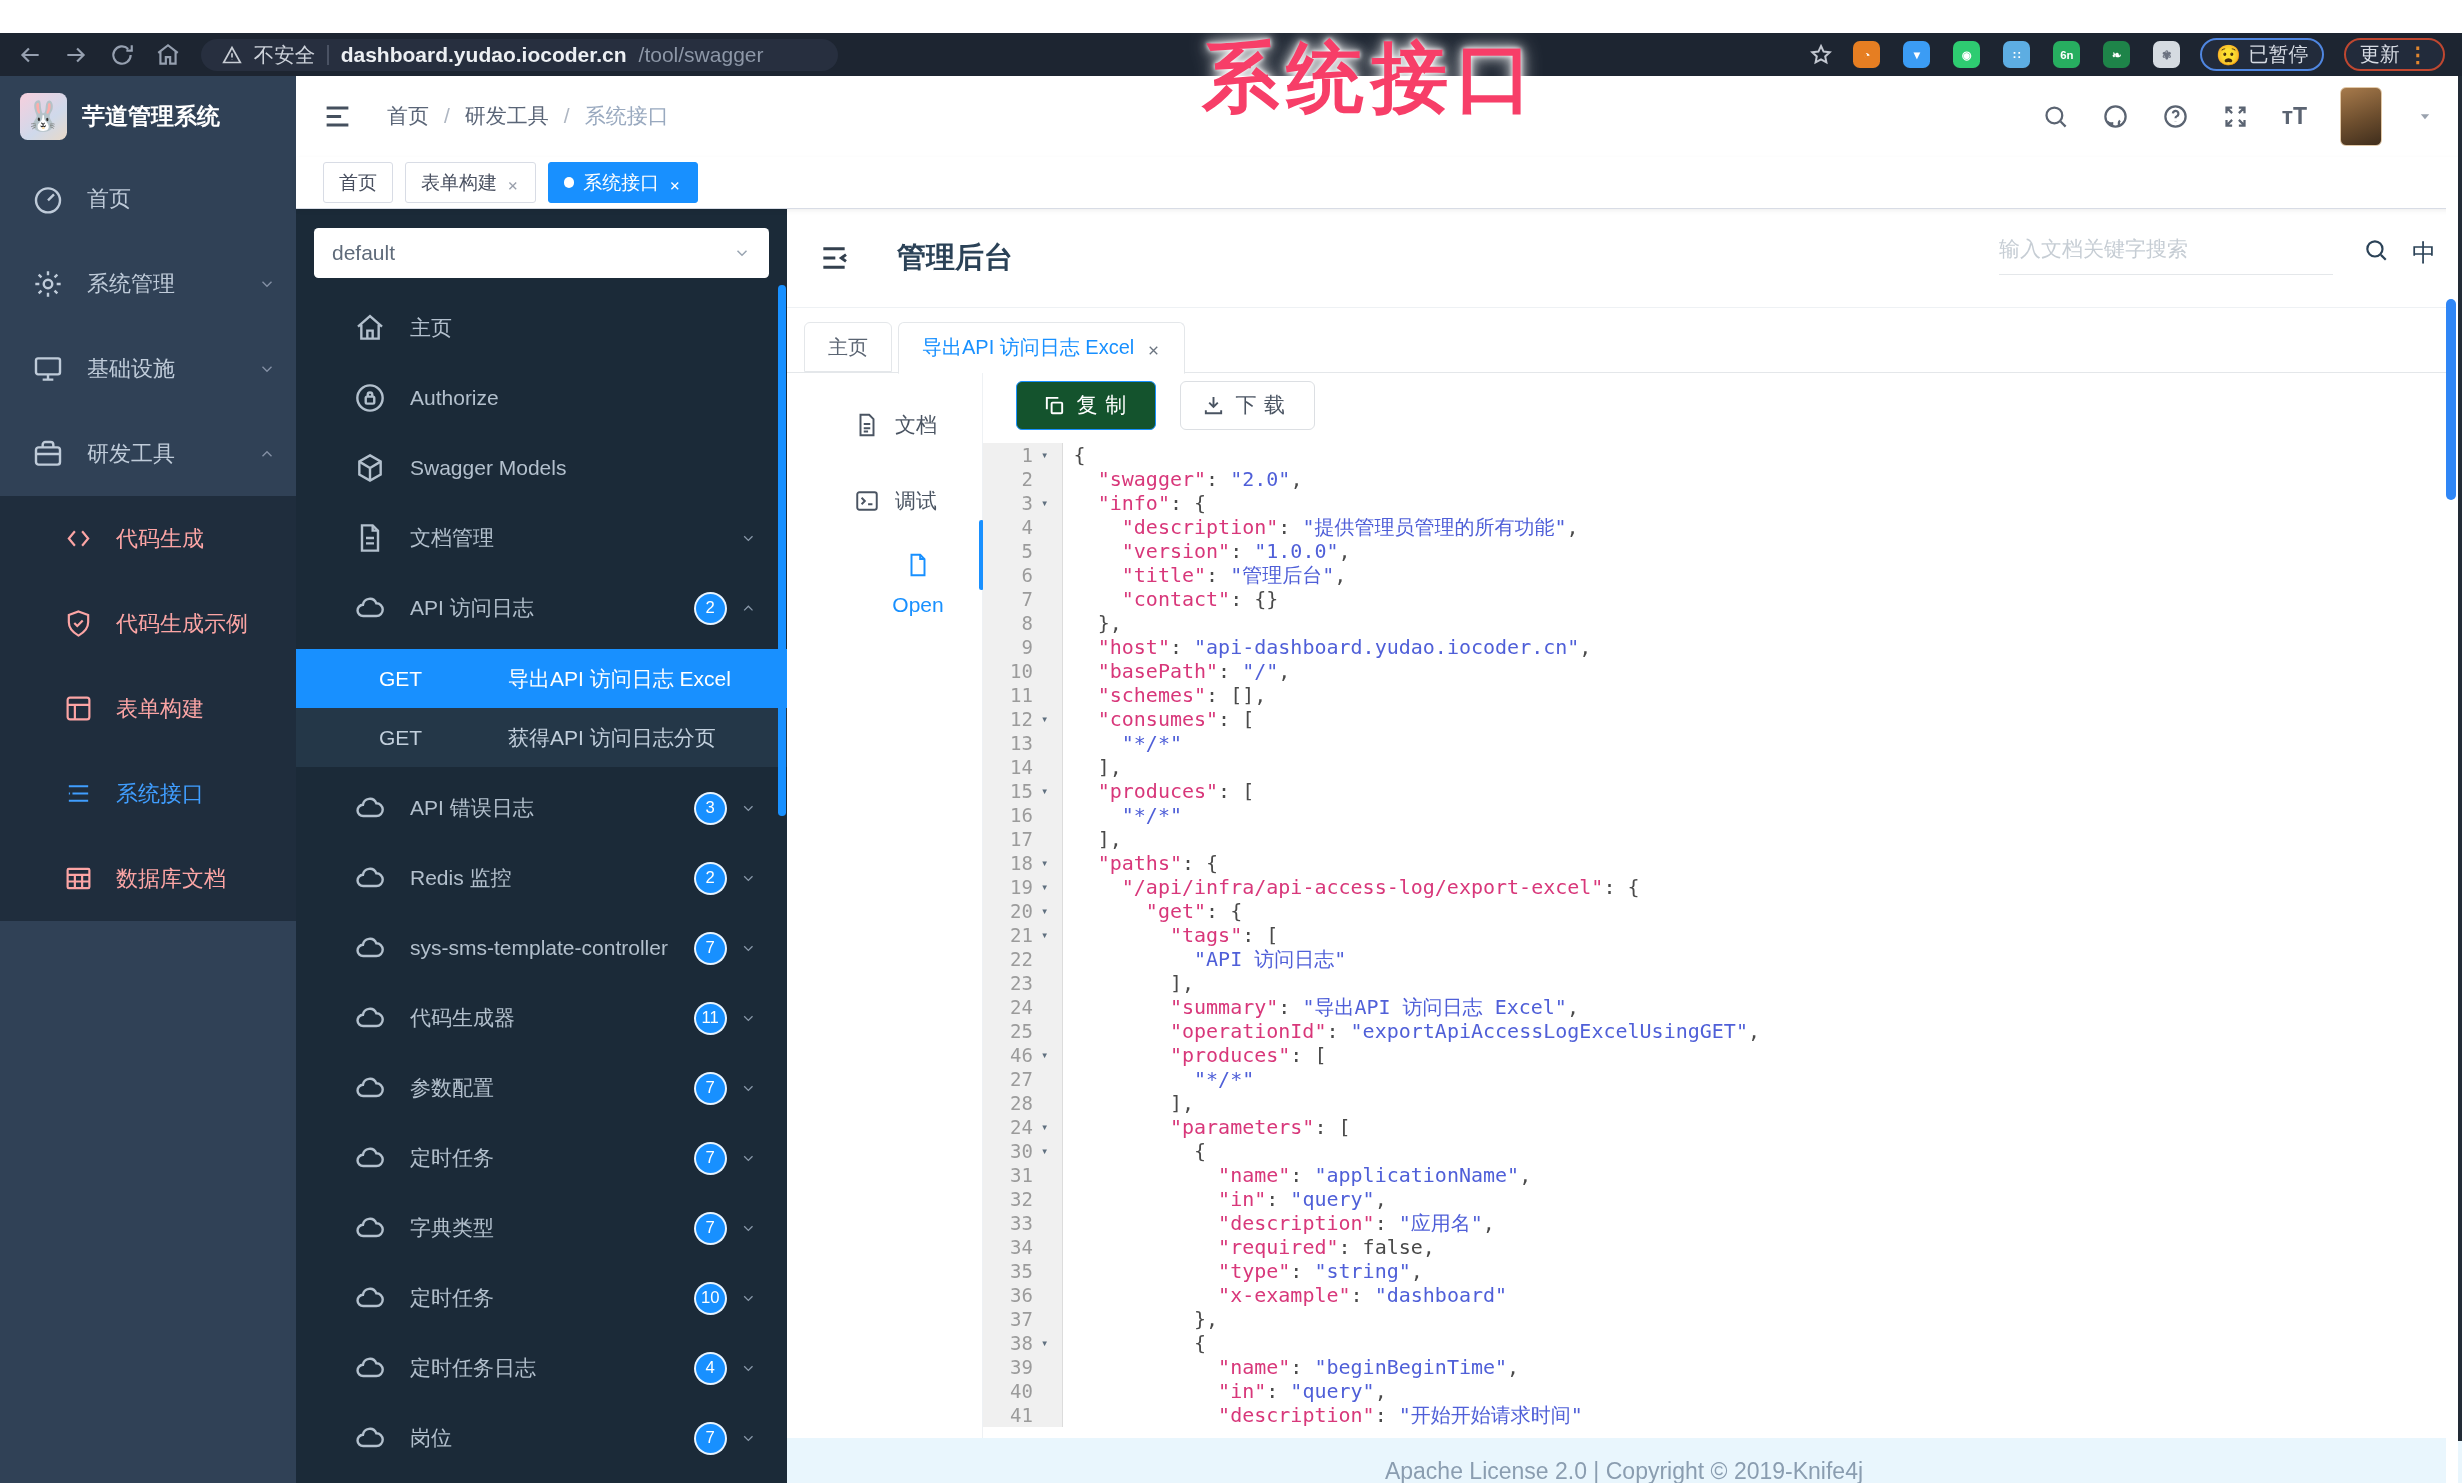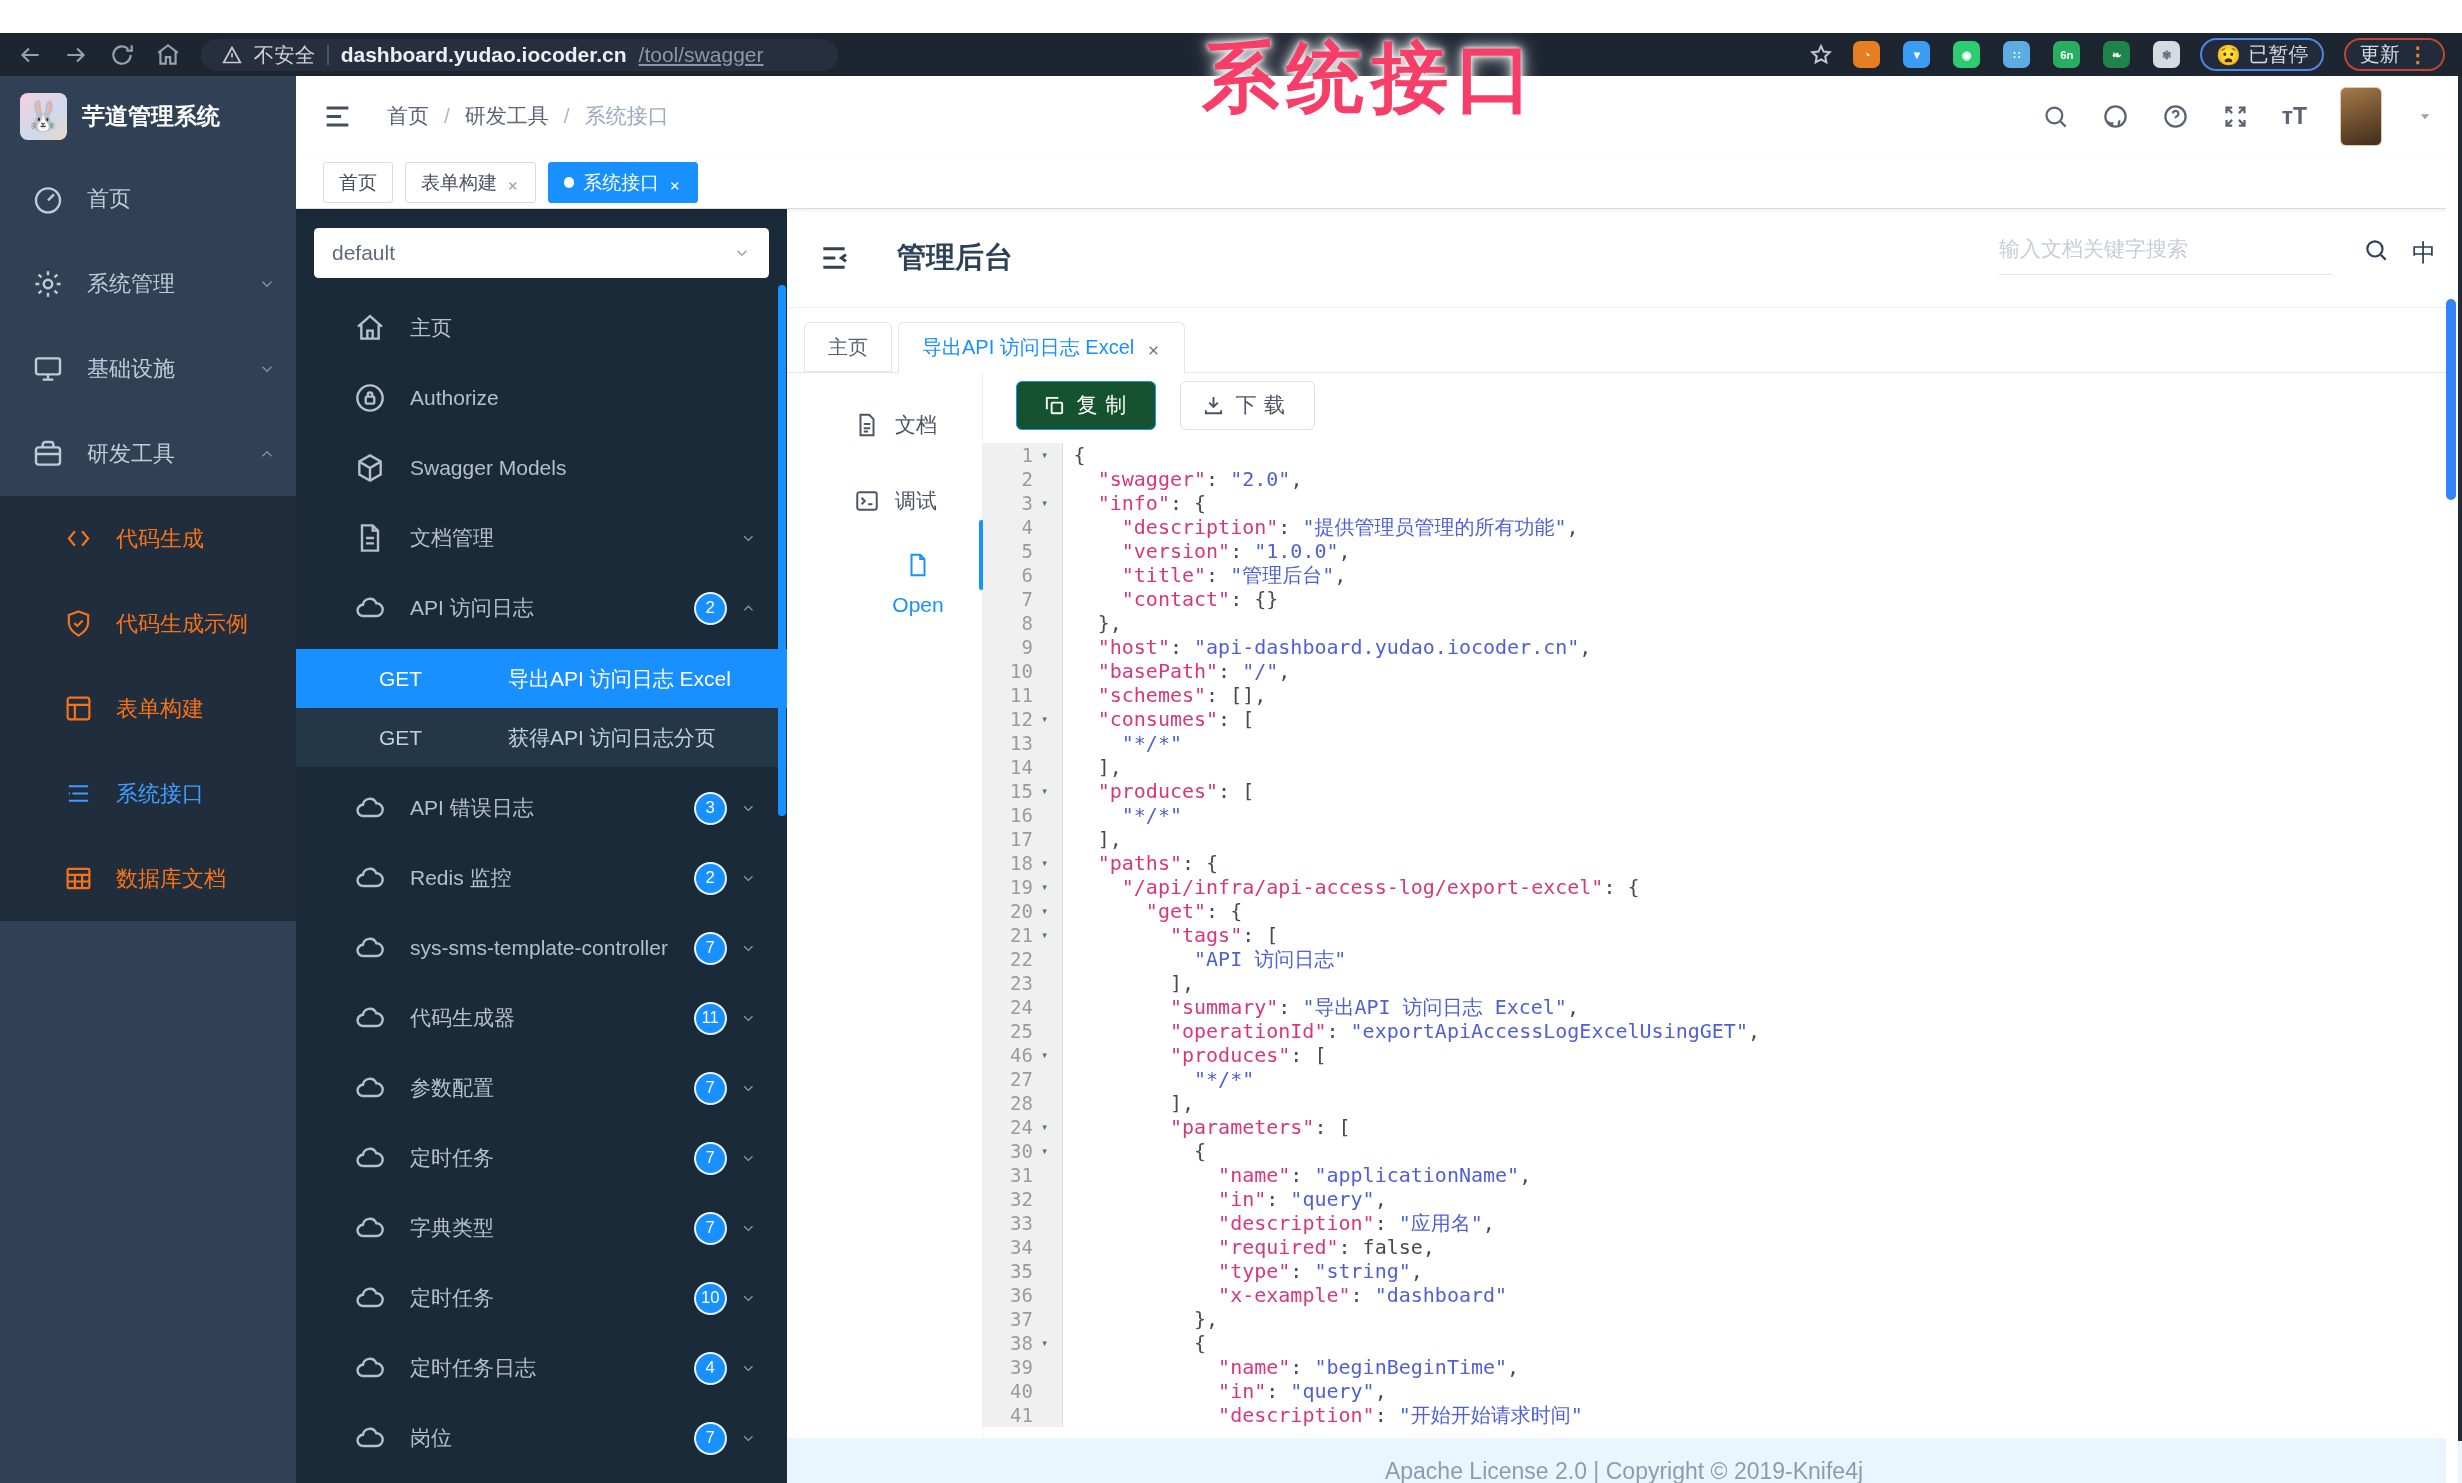--- a/index.html
+++ b/index.html
@@ -8,21 +8,21 @@
 
   
   #browser-bar { position:absolute; left:0; top:0; width:2462px; height:43px; background:#1d2531; display:flex; align-items:center; padding:0 16.7px; gap:20px; z-index:40; }
   .bnav { color:#96a0b0; width:26px; height:26px; flex:0 0 auto; }
   .bnav svg { width:100%; height:100%; }
   #url-pill { display:flex; align-items:center; gap:12px; background:#272f3f; border-radius:16px; height:32px; padding:0 21px; min-width:637px; }
   #warn-icon { color:#c7ccd4; width:20px; height:20px; }
   #security-label { color:#cdd2da; font-size:20.5px; }
   .pill-sep { width:1.5px; height:20px; background:#4a5263; }
   #url-host { color:#eceff3; font-size:21px; font-weight:bold; }
-  #url-path { color:#8d97a7; font-size:21px;text-decoration:underline; }
+  #url-path { color:#8d97a7; font-size:21px; }
   #browser-spacer { flex:1; }
   #star-icon { color:#c2c7d0; width:24px; height:24px; }
   .ext-row { display:flex; align-items:center; gap:23px; }
   .ext-dot { width:27px; height:27px; border-radius:6.8px; display:flex; align-items:center; justify-content:center; color:#fff; font-size:11.4px; font-weight:bold; position:relative; }
   .browser-pill { height:33px; border-radius:16.7px; display:flex; align-items:center; gap:7.6px; padding:0 13.6px; font-size:20px; color:#d6dbe3; background:#222b3b; }
   #paused-pill { border:2.3px solid #4f86e0; }
   #update-pill { border:2.3px solid #bf4730; }
   .pill-emoji { font-size:20px; }
   #update-dots { color:#e0862f; font-weight:bold; font-size:21px; letter-spacing:1.5px; }
 
@@ -34,21 +34,21 @@
   #left-sidebar { position:absolute; left:0; top:43px; width:296px; bottom:0; background:#304156; z-index:20; }
   #logo-row { height:80px; display:flex; align-items:center; padding-left:20px; gap:15px; }
   #logo-avatar { width:47px; height:47px; border-radius:7.6px; background:linear-gradient(140deg,#f7cfdd,#cfd9eb 60%,#e8d9c8); display:flex; align-items:center; justify-content:center; font-size:29px; overflow:hidden; }
   #logo-title { color:#fff; font-size:23px; font-weight:bold; }
   .side-item { height:85px; display:flex; align-items:center; padding:0 20px 0 32px; color:#bfcbd9; cursor:pointer; }
   .side-item .mi { width:32px; height:32px; flex:0 0 auto; }
   .side-item .mi svg { width:100%; height:100%; }
   .side-item .lbl { margin-left:23px; font-size:22px; }
   .side-item .chev { margin-left:auto; width:18px; height:18px; color:#8490a5; }
   .sub-wrap { background:#1f2d3d; }
-  .sub-item { height:85px; display:flex; align-items:center; padding-left:64px; color:#f97316; cursor:pointer; }
+  .sub-item { height:85px; display:flex; align-items:center; padding-left:64px; color:#fca5a5; cursor:pointer; }
   .sub-item .mi { width:29px; height:29px; }
   .sub-item .mi svg { width:100%; height:100%; }
   .sub-item .lbl { margin-left:23px; font-size:22px; }
   .sub-item.active { color:#409eff; }
 
   
   #crumb-bar { position:absolute; left:296px; right:0; top:43px; height:80px; background:#fff; display:flex; align-items:center; padding-left:27px; z-index:25; }
   #hamburger-icon { width:29px; height:29px; color:#45505e; }
   #breadcrumb { display:flex; align-items:center; margin-left:35px; font-size:21px; }
   .crumb { color:#5a6577; }

